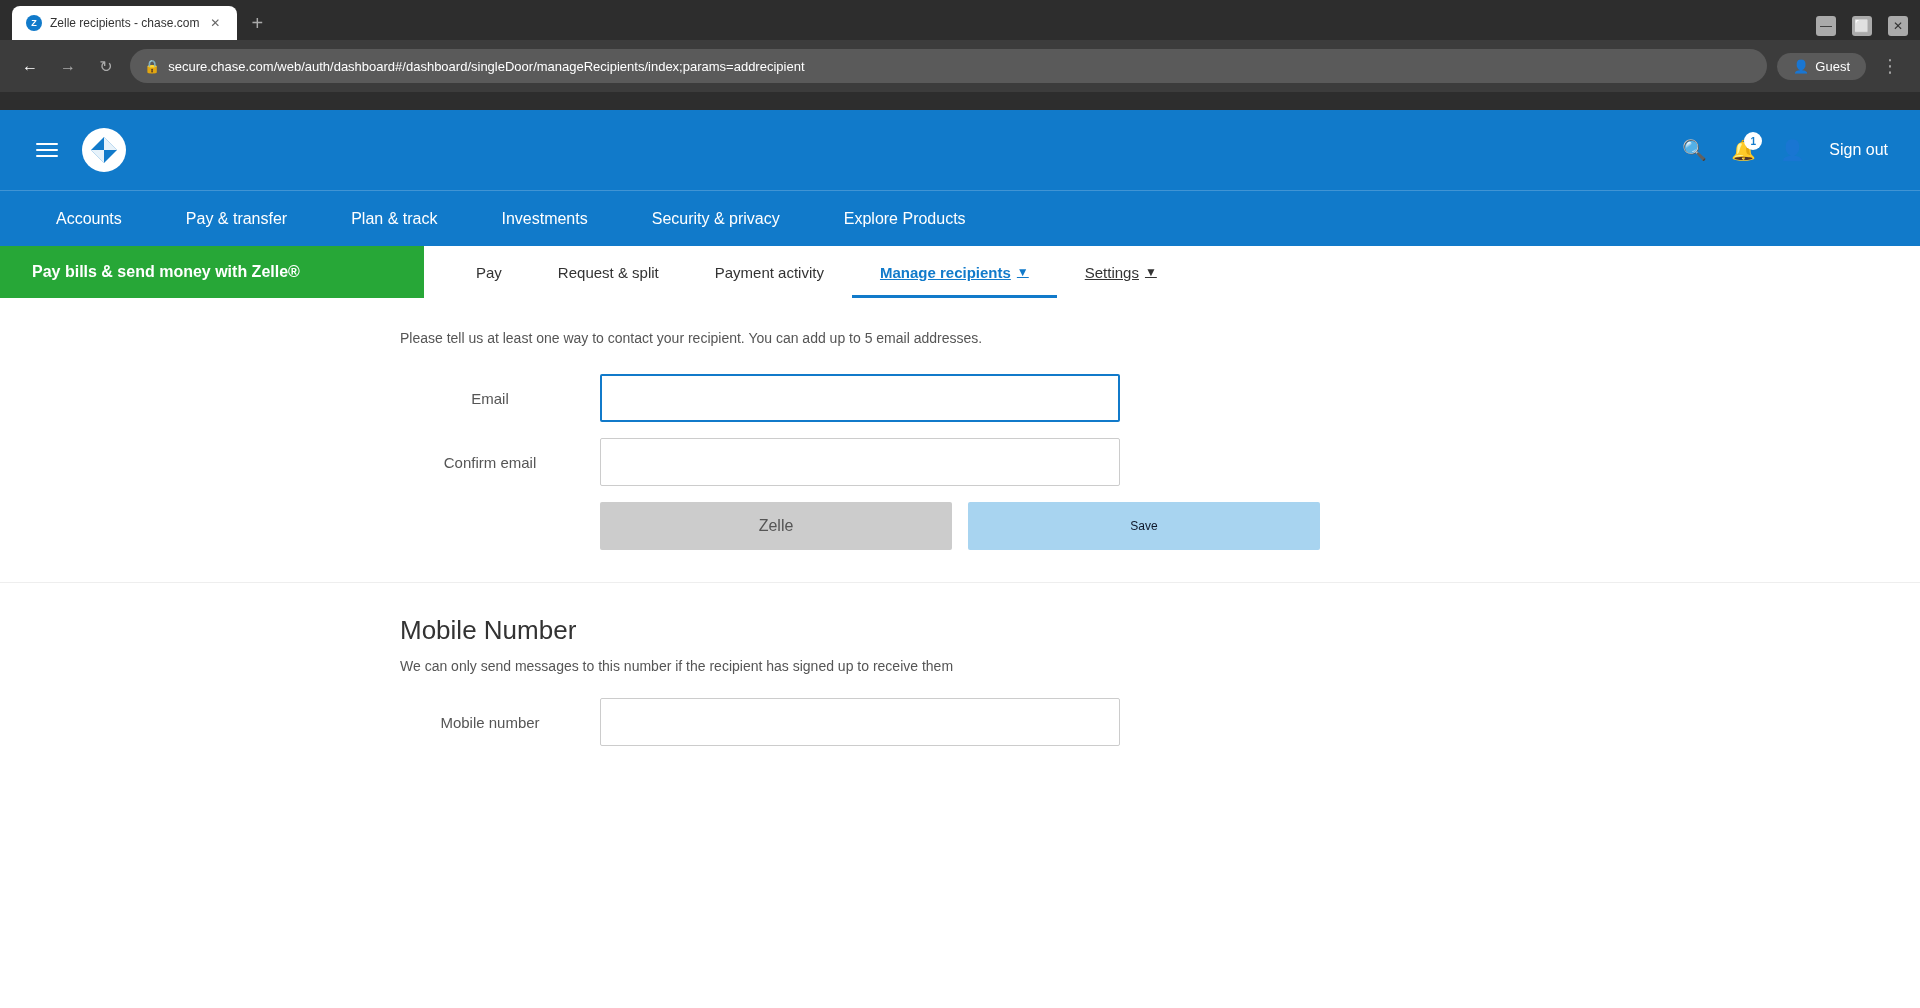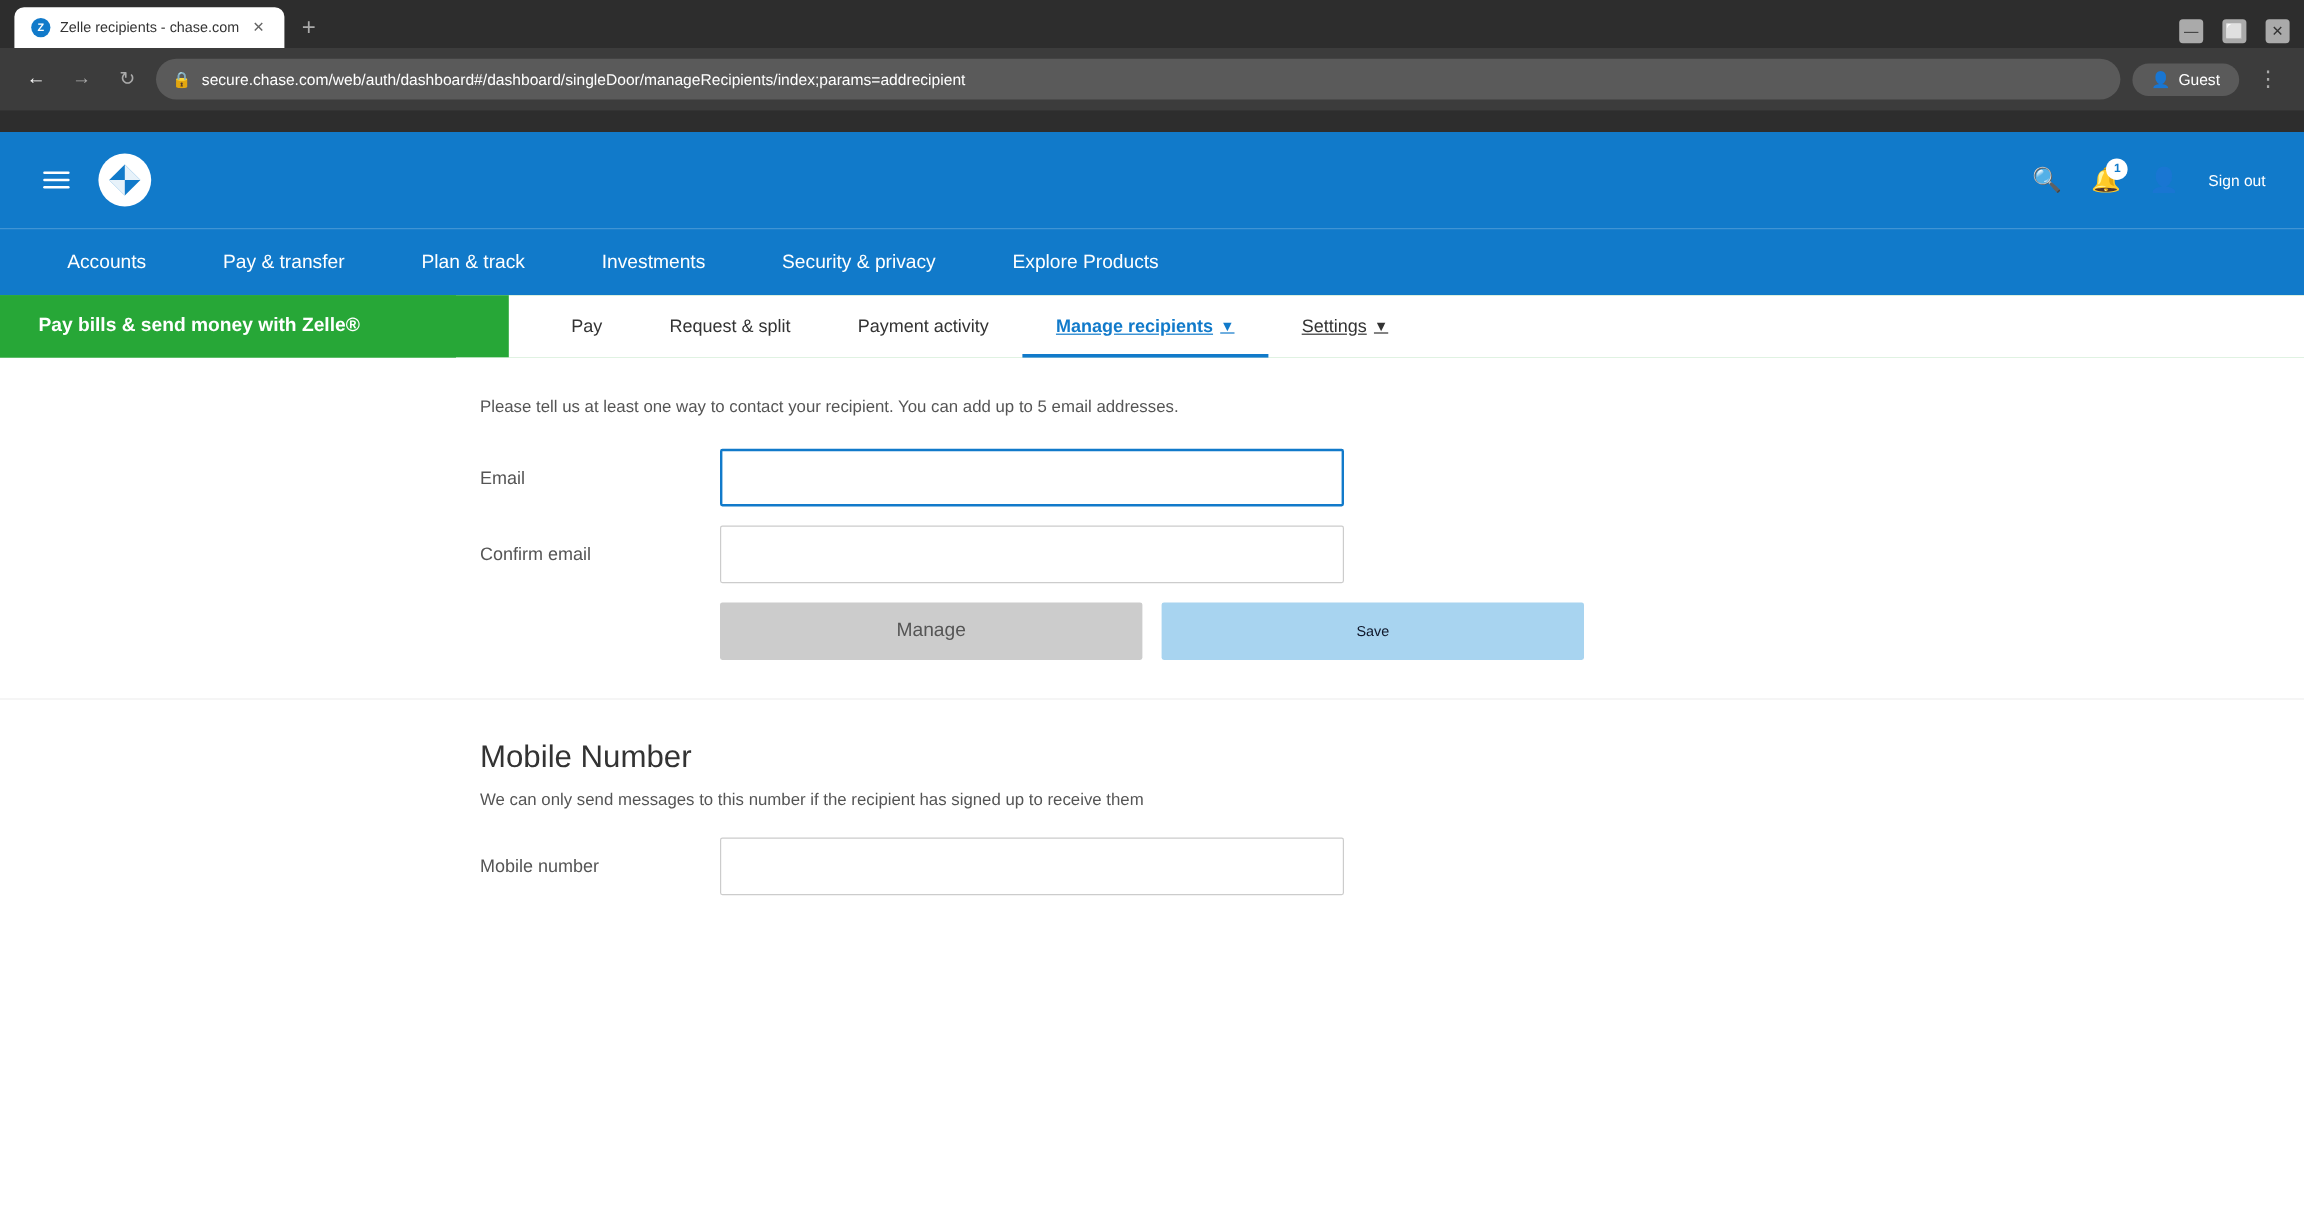--- a/index.html
+++ b/index.html
@@ -151,21 +151,21 @@
       background: #fff;
       color: #117aca;
       border-radius: 50%;
       width: 18px; height: 18px;
       font-size: 10px;
       font-weight: bold;
       display: flex; align-items: center; justify-content: center;
     }
     .sign-out-btn {
       background: transparent; border: none; cursor: pointer;
-      color: #fff; font-size: 13px; font-weight: 500; text-align: center;
+      color: #fff; font-size: 16px; font-weight: 500; text-align: center;
     }
 
     
     .chase-nav {
       background: #117aca;
       border-top: 1px solid rgba(255,255,255,0.2);
       height: 56px;
       display: flex;
       align-items: center;
       padding: 0 32px;
@@ -263,21 +263,21 @@
     .form-row {
       display: flex;
       align-items: center;
       margin-bottom: 16px;
       gap: 0;
     }
     .form-label {
       color: #555;
       font-size: 15px;
       min-width: 200px;
-      text-align: left;
+      text-align: center;
       padding-right: 20px;
     }
     .form-input {
       flex: 1;
       max-width: 520px;
       height: 48px;
       border: 1px solid #ccc;
       border-radius: 2px;
       padding: 0 14px;
       font-size: 15px;
@@ -449,21 +449,21 @@
       <label class="form-label">Email</label>
       <input type="email" class="form-input focused" value="" style="">
     </div>
 
     <div class="form-row">
       <label class="form-label">Confirm email</label>
       <input type="email" class="form-input" value="" style="">
     </div>
 
     <div class="form-buttons">
-      <button class="btn-cancel">Manage</button>
+      <button class="btn-cancel">Zelle</button>
       <button class="btn-save">Save</button>
     </div>
   </div>
 
   <div class="mobile-section">
     <h2 class="section-title">Mobile Number</h2>
     <p class="section-info">We can only send messages to this number if the recipient has signed up to receive them</p>
 
     <div class="form-row">
       <label class="form-label">Mobile number</label>

